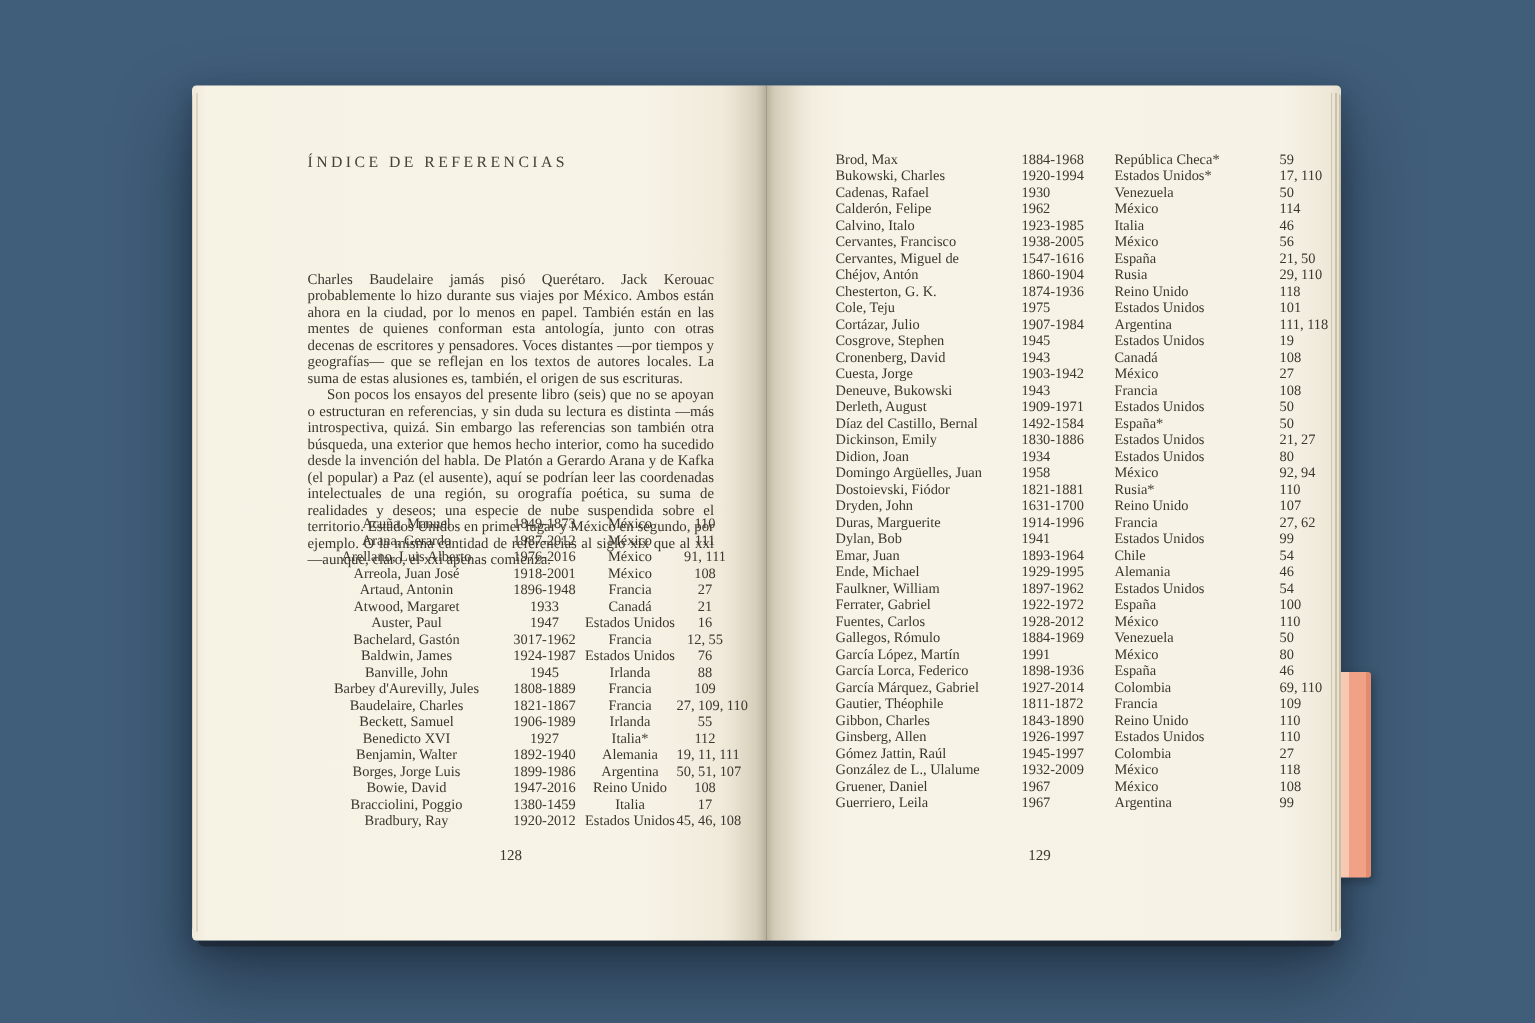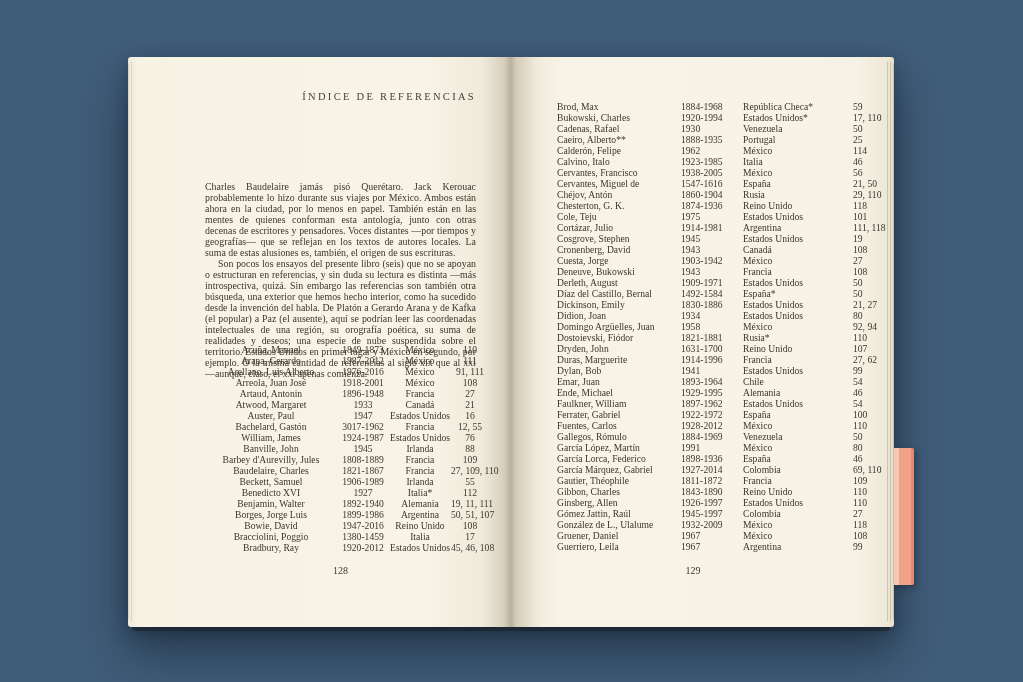--- a/index.html
+++ b/index.html
@@ -25,22 +25,22 @@
   .edge-left{position:absolute;left:0;top:5px;bottom:6px;width:5px;z-index:4;pointer-events:none;
     border-radius:3px 0 0 3px;
     background:repeating-linear-gradient(to right,rgba(132,116,84,.20) 0 1px,rgba(250,246,234,0) 1px 3px);}
 
   .bookmark{position:absolute;top:391px;right:-20px;width:32px;height:137px;z-index:1;
     border-radius:0 2px 2px 0;
     background:linear-gradient(to right,#ef9f83 0 12px,#f8c9b0 12px 17px,#f0a186 17px 29px,#e28b6e 29px 32px);
     box-shadow:2px 3px 6px rgba(16,26,38,.38);}
 
   .inner{position:absolute;inset:0;}
-  .header{position:absolute;top:34px;left:77px;width:271px;margin:0;font-size:10.5px;font-weight:400;
-    letter-spacing:2.3px;text-align:right;color:#474138;white-space:nowrap;}
+  .header{position:absolute;top:46px;left:77px;width:271px;margin:0;font-size:10.5px;font-weight:400;
+    letter-spacing:2.3px;text-align:left;color:#474138;white-space:nowrap;}
   .bodytext{position:absolute;top:96px;left:77px;width:271px;font-size:9.9px;line-height:11px;
     text-align:justify;color:#3b372f;margin-top:28px;}
   .bodytext p{margin:0;}
   .bodytext p.indent{text-indent:13px;}
 
   .ref-table{position:absolute;font-size:9.6px;line-height:11px;color:#3b372f;}
   .page-left .ref-table{top:287px;left:77px;width:284px;}
   .page-right .ref-table{top:44px;left:46px;width:326px;}
   .ref-row{display:grid;white-space:nowrap;}
   .page-left .ref-row{grid-template-columns:132px 52px 62px 1fr;text-align:center;}
@@ -116,21 +116,21 @@
           </div>
 
           <div class="ref-row">
             <span>Bachelard, Gastón</span>
             <span>3017-1962</span>
             <span>Francia</span>
             <span>12, 55</span>
           </div>
 
           <div class="ref-row">
-            <span>William, James</span>
+            <span>Baldwin, James</span>
             <span>1924-1987</span>
             <span>Estados Unidos</span>
             <span>76</span>
           </div>
 
           <div class="ref-row">
             <span>Banville, John</span>
             <span>1945</span>
             <span>Irlanda</span>
             <span>88</span>
@@ -221,26 +221,20 @@
             <span>17, 110</span>
           </div>
 
           <div class="ref-row">
             <span>Cadenas, Rafael</span>
             <span>1930</span>
             <span>Venezuela</span>
             <span>50</span>
           </div>
 
-          <div class="ref-row">
-            <span>Caeiro, Alberto**</span>
-            <span>1888-1935</span>
-            <span>Portugal</span>
-            <span>25</span>
-          </div>
 
           <div class="ref-row">
             <span>Calderón, Felipe</span>
             <span>1962</span>
             <span>México</span>
             <span>114</span>
           </div>
 
           <div class="ref-row">
             <span>Calvino, Italo</span>
@@ -279,21 +273,21 @@
 
           <div class="ref-row">
             <span>Cole, Teju</span>
             <span>1975</span>
             <span>Estados Unidos</span>
             <span>101</span>
           </div>
 
           <div class="ref-row">
             <span>Cortázar, Julio</span>
-            <span>1914-1981</span>
+            <span>1907-1984</span>
             <span>Argentina</span>
             <span>111, 118</span>
           </div>
 
           <div class="ref-row">
             <span>Cosgrove, Stephen</span>
             <span>1945</span>
             <span>Estados Unidos</span>
             <span>19</span>
           </div>

